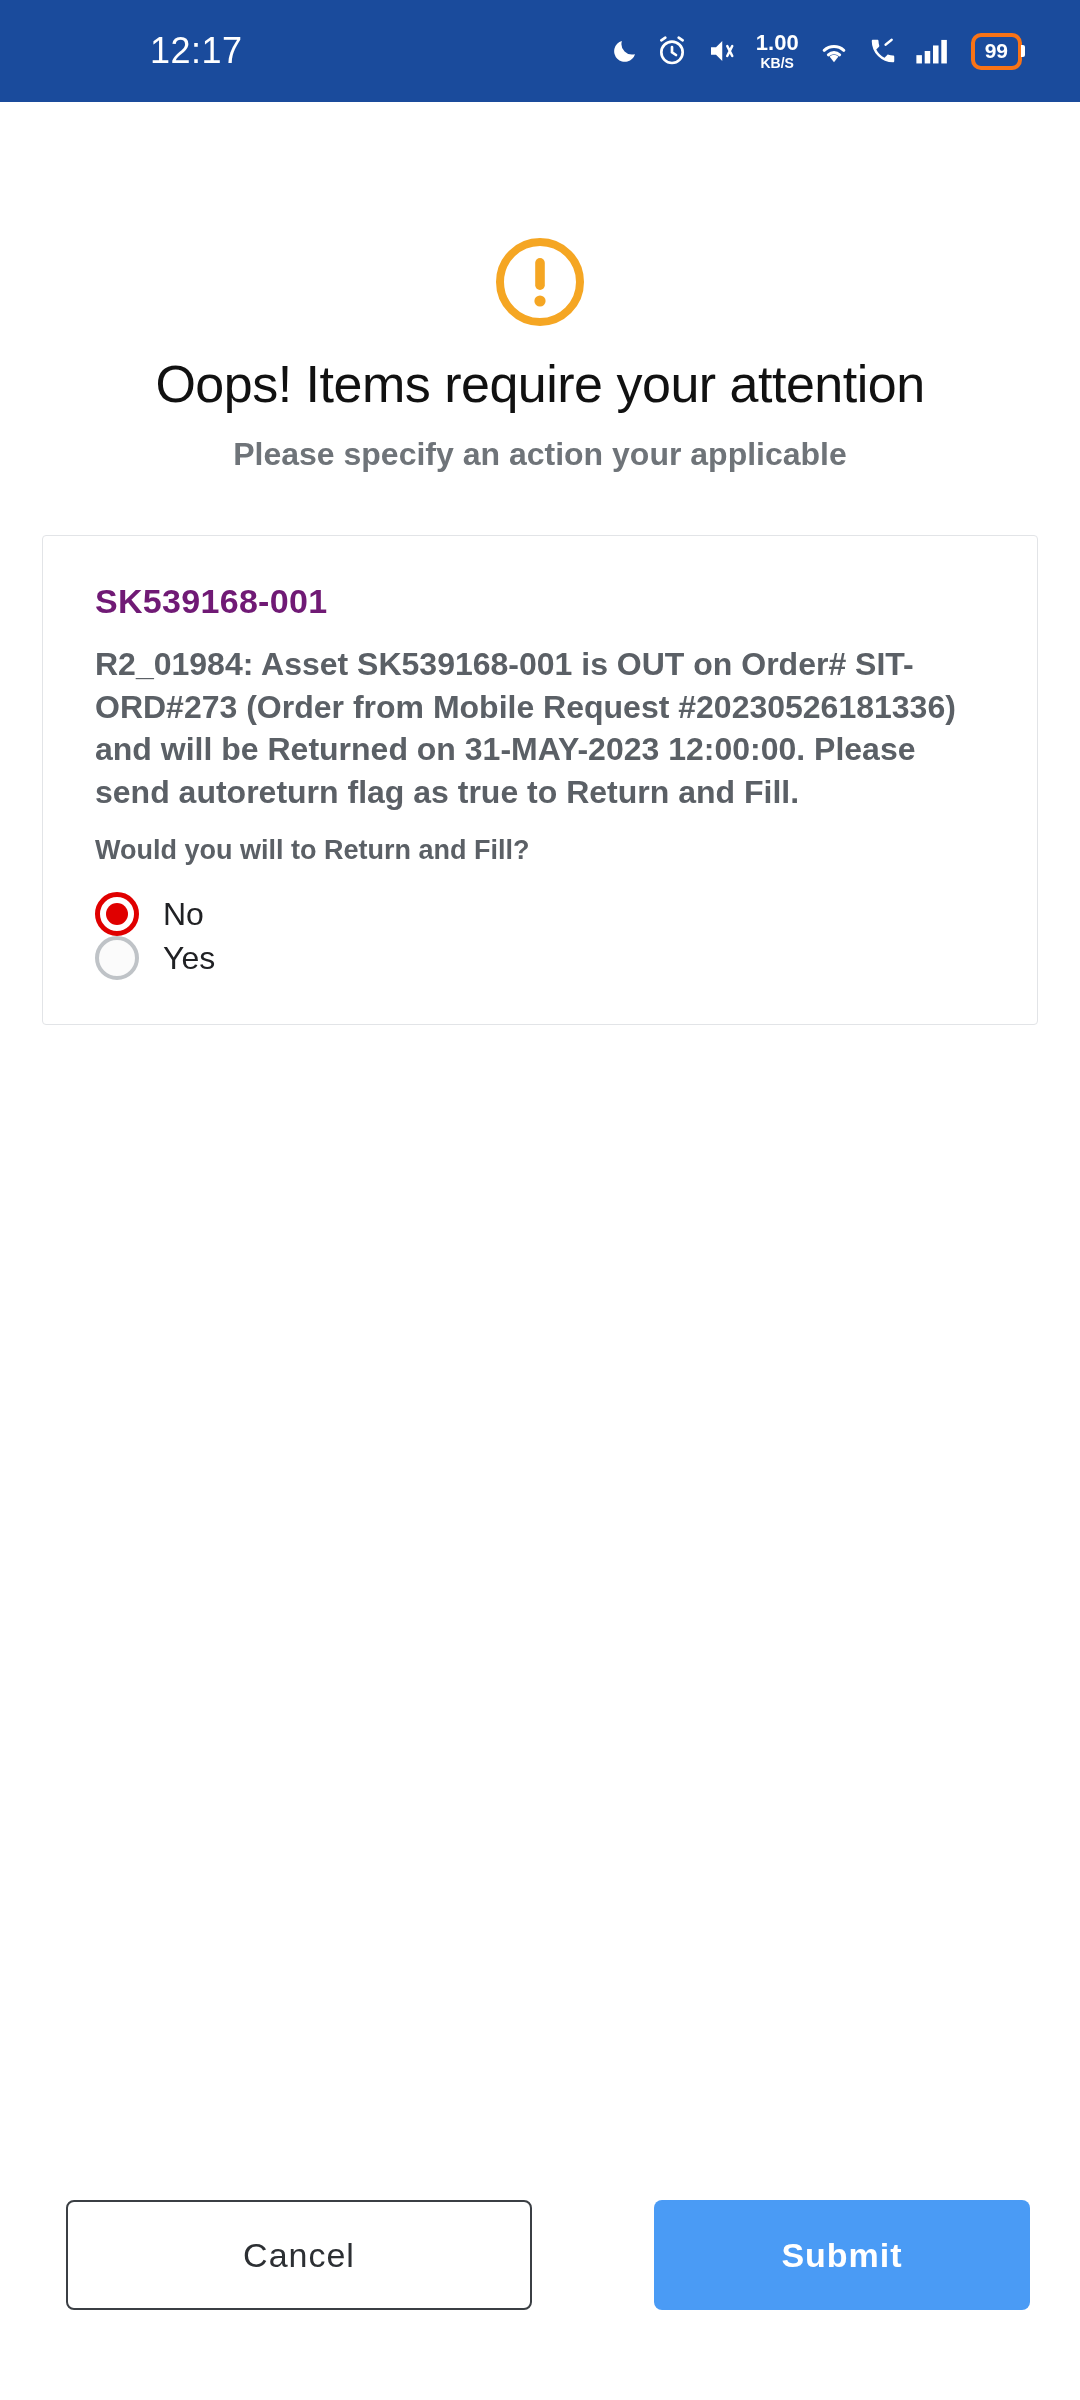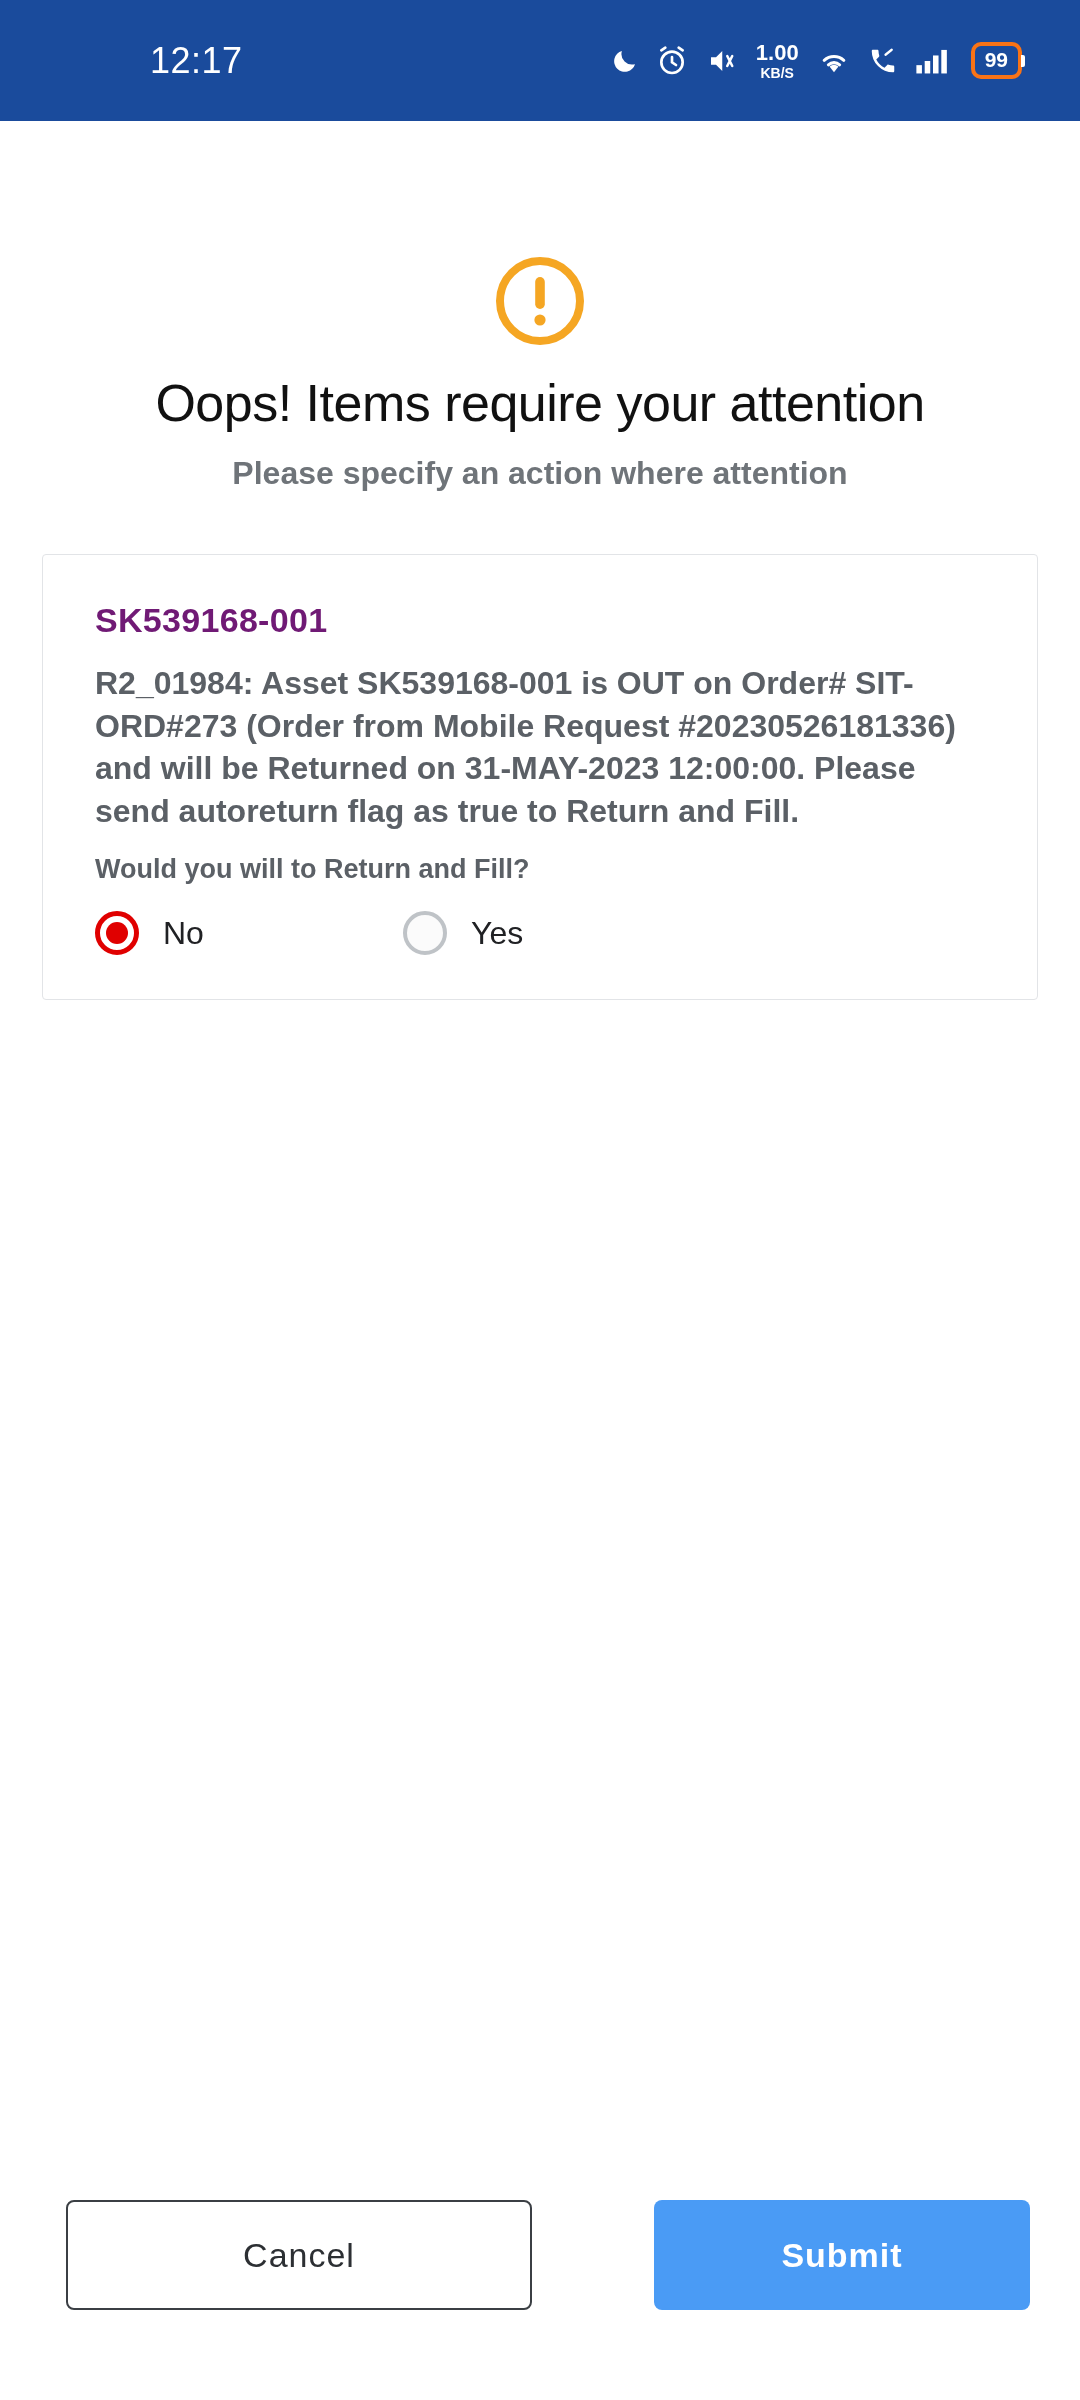--- a/index.html
+++ b/index.html
@@ -9,21 +9,21 @@
   body {
     width: 1080px;
     height: 2400px;
     background: #ffffff;
     font-family: "Liberation Sans", sans-serif;
     overflow: hidden;
   }
 
   
   .status-bar {
-    height: 121px;
+    height: 102px;
     background: #1a4b9c;
     color: #ffffff;
     display: flex;
     align-items: center;
     justify-content: space-between;
     padding: 0 58px 0 0;
     box-sizing: border-box;
     position: relative;
   }
   .status-clock {
@@ -114,22 +114,23 @@
     margin-top: 22px;
   }
   .question {
     font-size: 27px;
     font-weight: bold;
     color: #5b6066;
     margin-top: 22px;
   }
   .radio-row {
     display: flex;
-    align-items: center;
+    align-items: flex-start;
     margin-top: 26px;
+    flex-direction: column;
   }
   .radio-opt {
     display: flex;
     align-items: center;
   }
   .radio-opt.first { width: 308px; }
   .radio {
     width: 44px;
     height: 44px;
     border-radius: 50%;
@@ -256,21 +257,21 @@
     <span>
       <svg width="96" height="96" viewBox="0 0 48 48">
         <circle cx="24" cy="24" r="20" fill="none" stroke="#f5a623" stroke-width="4"></circle>
         <rect x="21.6" y="12" width="4.8" height="16" rx="2.4" fill="#f5a623"></rect>
         <circle cx="24" cy="33.5" r="2.8" fill="#f5a623"></circle>
       </svg>
     </span>
   </div>
 
   <div class="title">Oops! Items require your attention</div>
-  <div class="subtitle">Please specify an action where attention</div>
+  <div class="subtitle">Please specify an action your applicable</div>
 
   <div class="card">
     <div class="asset-id">SK539168-001</div>
     <div class="asset-msg">R2_01984: Asset SK539168-001 is OUT on Order# SIT-ORD#273 (Order from Mobile Request #20230526181336) and will be Returned on 31-MAY-2023 12:00:00. Please send autoreturn flag as true to Return and Fill.</div>
     <div class="question">Would you will to Return and Fill?</div>
 
     <div class="radio-row">
       <div class="radio-opt first">
         <span class="radio selected">
             <span class="dot"></span>

